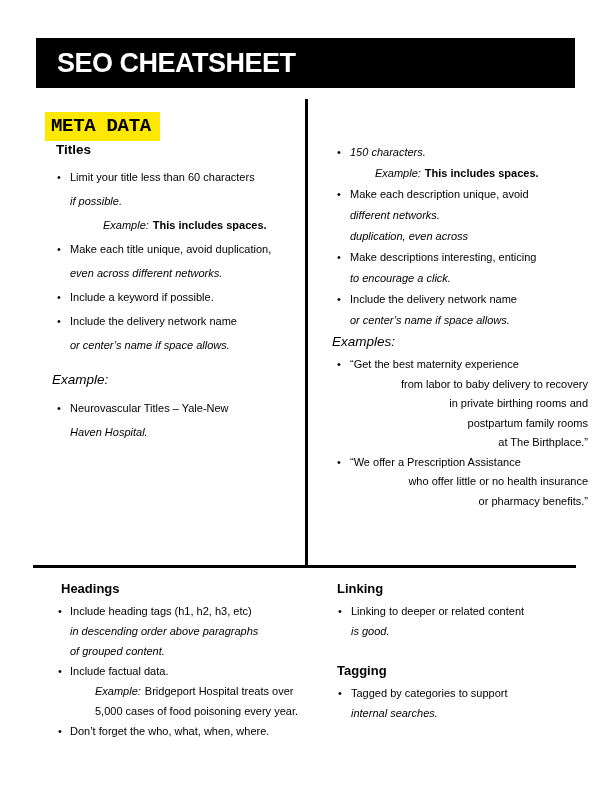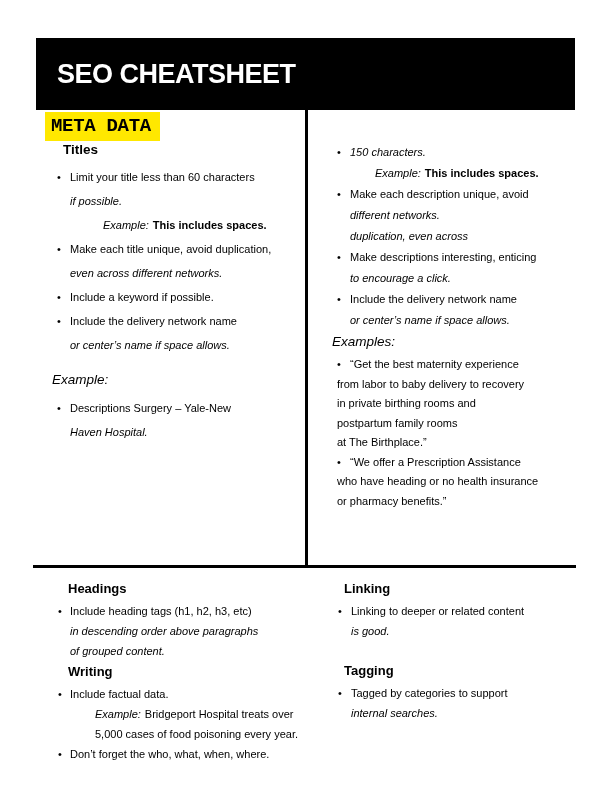--- a/index.html
+++ b/index.html
@@ -3,21 +3,21 @@
 <meta charset="utf-8">
 <style>
   html,body { margin:0; padding:0; background:#e8e8e8; }
   .page {
     position:relative; width:612px; height:792px; margin:0 auto;
     background:#ffffff; overflow:hidden; color:#000;
     font-family:"Liberation Sans","DejaVu Sans",sans-serif;
   }
   
   .banner {
-    position:absolute; left:36px; top:38px; width:539px; height:72px;
+    position:absolute; left:36px; top:38px; width:539px; height:50px;
     background:#000; display:flex; align-items:center;
   }
   .banner-title {
     color:#fff; font-weight:700; font-size:27px; letter-spacing:-0.5px;
     margin-left:21px; white-space:nowrap;
   }
   
   .meta-badge {
     position:absolute; left:45px; top:112px; height:28px;
     background:#FFE800; display:flex; align-items:center; padding:0 9px 1px 6px;font-family:Liberation Mono, monospace;
@@ -26,34 +26,34 @@
   
   .vdiv { position:absolute; left:305px; top:99px; width:2.5px; height:466px; background:#000; }
   .hdiv { position:absolute; left:33px; top:565px; width:543px; height:2.5px; background:#000; }
   
   .col { position:absolute; font-size:11px; }
   .col-tl { left:52px;  top:142px; width:252px; }
   .col-tr { left:332px; top:142px; width:256px; }
   .col-bl { left:57px;  top:581px; width:276px; }
   .col-br { left:333px; top:581px; width:250px; }
 
-  .sec-head { font-weight:700; font-size:13.5px; line-height:16px; margin:0 0 7px 11px; }
+  .sec-head { font-weight:700; font-size:13.5px; line-height:16px; margin:0 0 7px 4px; }
   .col-bl .sec-head, .col-br .sec-head { font-size:13px; margin-bottom:4px; }
   .mt-writing { margin-top:3px; }
   .mt-tagging { margin-top:22px; }
 
   .line { position:relative; line-height:24px; }
   .col-tr .line { line-height:21px; }
   .col-tr .ex-list .line { line-height:19.5px; }
   .col-bl .line, .col-br .line { line-height:20px; }
 
   .bl { padding-left:18px; }
   .blt { position:absolute; left:5px; }
   .cont { padding-left:18px;font-style:italic; }
-  .cont0 { padding-left:5px; }           
+  .cont0 { padding-left:5px;text-align:right; }           
   .col-bl .bl, .col-bl .cont { padding-left:13px; }
   .col-bl .blt { left:1px; }
 
   .indent-ex { padding-left:51px; }      
   .col-tr .indent-ex { padding-left:43px; }
   .col-bl .indent-ex { padding-left:38px; }
 
   .it { font-style:italic; }
   .bold { font-weight:700; }
   .lbl { margin-right:4px; }
@@ -103,21 +103,21 @@
       <span class="blt">•</span>
       <span>Include the delivery network name</span>
     </div>
     <div class="line cont">
       <span>or center’s name if space allows.</span>
     </div>
     <div class="ex-head">Example:</div>
     <div class="ex-list">
       <div class="line bl">
         <span class="blt">•</span>
-        <span>Descriptions Surgery – Yale-New</span>
+        <span>Neurovascular Titles – Yale-New</span>
       </div>
       <div class="line cont">
         <span>Haven Hospital.</span>
       </div>
     </div>
   </div>
 
   <div class="col col-tr">
     <div class="line bl">
       <span class="blt">•</span>
@@ -168,41 +168,40 @@
         <span>postpartum family rooms</span>
       </div>
       <div class="line cont0">
         <span>at The Birthplace.”</span>
       </div>
       <div class="line bl">
         <span class="blt">•</span>
         <span>“We offer a Prescription Assistance</span>
       </div>
       <div class="line cont0">
-        <span>who have heading or no health insurance</span>
+        <span>who offer little or no health insurance</span>
       </div>
       <div class="line cont0">
         <span>or pharmacy benefits.”</span>
       </div>
     </div>
   </div>
 
   <div class="col col-bl">
     <div class="sec-head">Headings</div>
     <div class="line bl">
       <span class="blt">•</span>
       <span>Include heading tags (h1, h2, h3, etc)</span>
     </div>
     <div class="line cont">
       <span>in descending order above paragraphs</span>
     </div>
     <div class="line cont">
       <span>of grouped content.</span>
     </div>
-    <div class="sec-head mt-writing">Writing</div>
     <div class="line bl">
       <span class="blt">•</span>
       <span>Include factual data.</span>
     </div>
     <div class="line indent-ex">
       <span class="it lbl">Example:</span><span>Bridgeport Hospital treats over</span>
     </div>
     <div class="line indent-ex">
       <span>5,000 cases of food poisoning every year.</span>
     </div>

